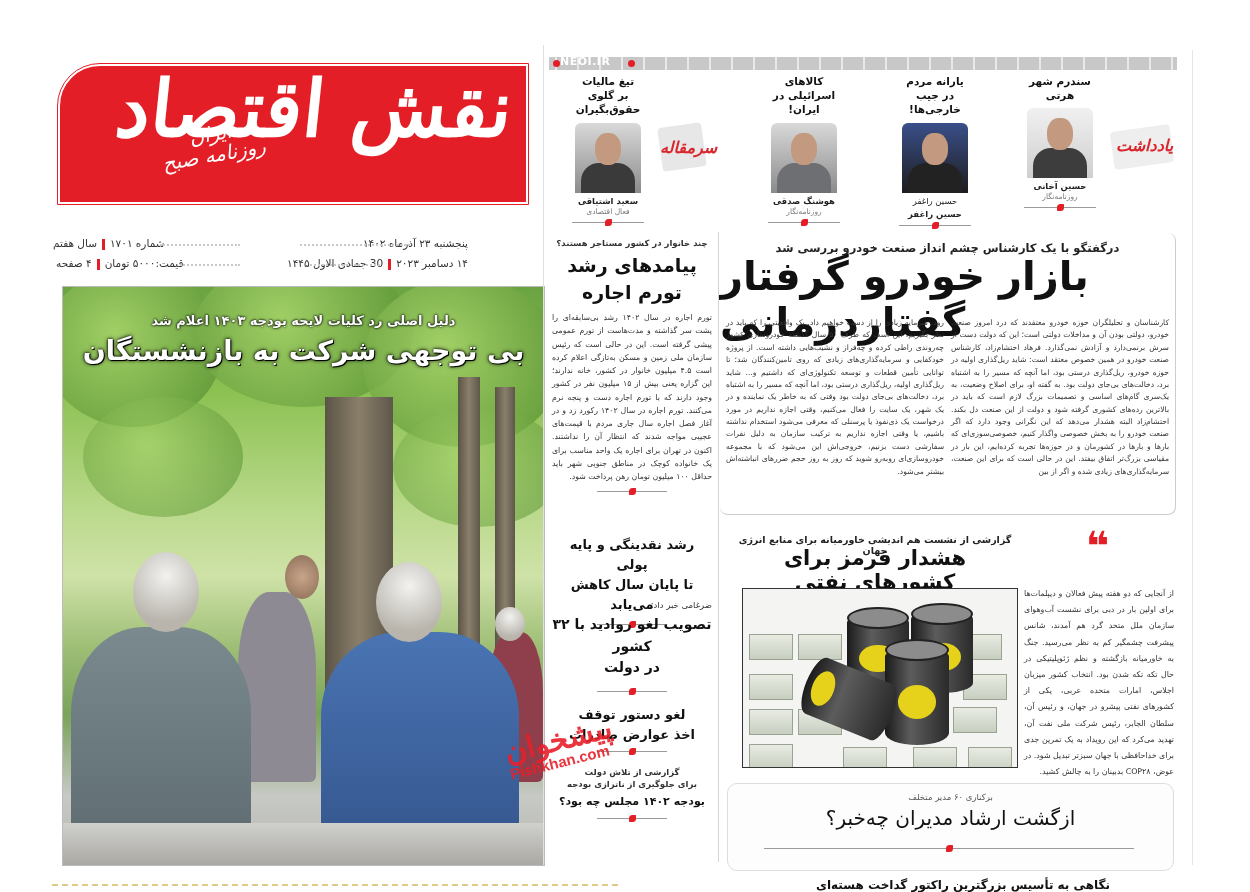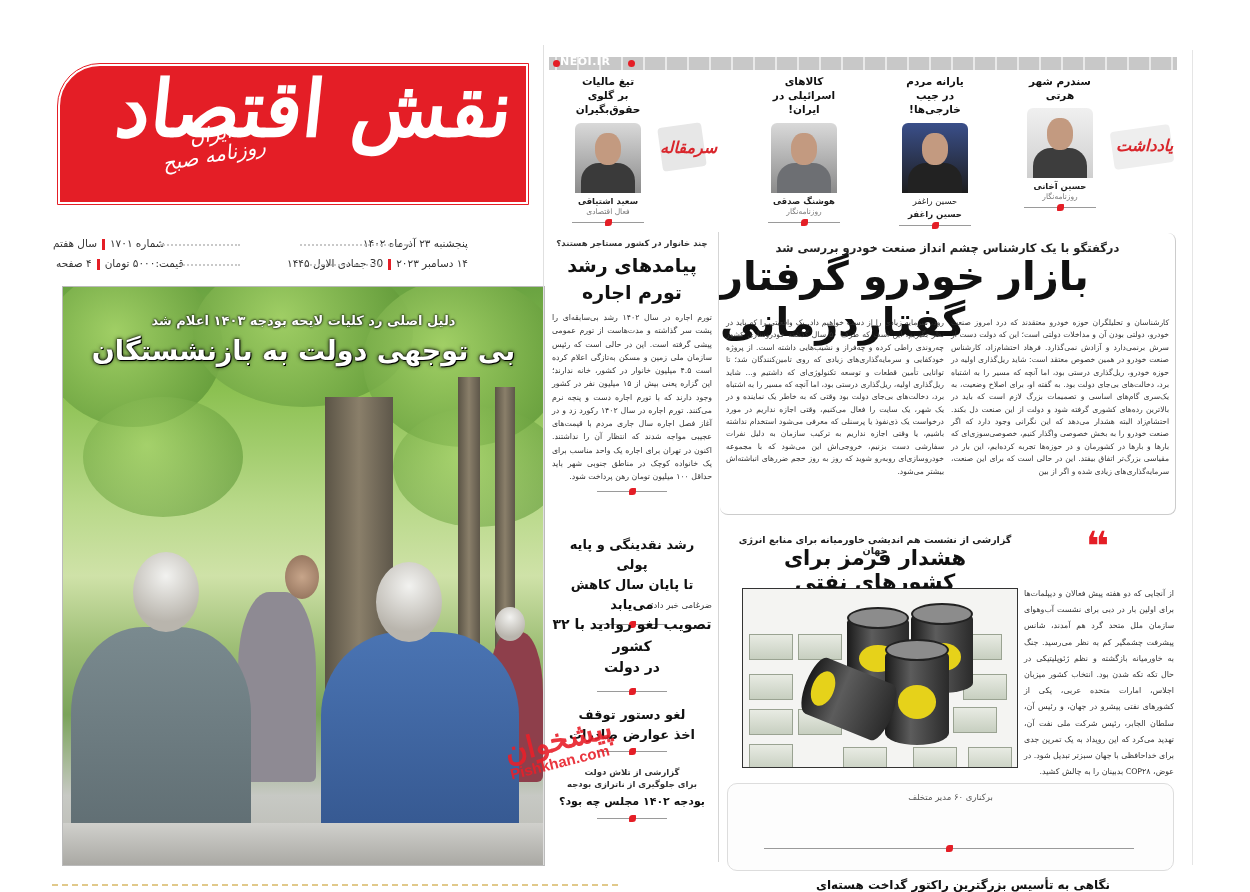--- a/index.html
+++ b/index.html
@@ -108,21 +108,21 @@
   <div class="person" style="left:175px; top:305px; width:78px; height:190px; background:#8e8a93;"></div>
   <div class="head" style="left:222px; top:268px; width:34px; height:44px; background:radial-gradient(circle, #c7a58a, #8b6b55);"></div>
   <div class="person" style="left:425px; top:345px; width:55px; height:150px; background:#8e3f4b;"></div>
   <div class="head" style="left:432px; top:320px; width:30px; height:34px;"></div>
   <div class="person" style="left:8px; top:340px; width:180px; height:215px; background:linear-gradient(180deg, #7a8a8f, #5f6d72);"></div>
   <div class="head" style="left:70px; top:265px; width:66px; height:80px;"></div>
   <div class="person" style="left:258px; top:345px; width:198px; height:210px; background:linear-gradient(180deg, #4a74b3, #35578f);"></div>
   <div class="head" style="left:313px; top:275px; width:66px; height:80px;"></div>
   <div class="bench"></div>
   <div class="cover-kicker rtl" style="text-align:center;">دلیل اصلی رد کلیات لایحه بودجه ۱۴۰۳ اعلام شد</div>
-  <div class="cover-title rtl" style="text-align:center;">بی توجهی دولت به بازنشستگان</div>
+  <div class="cover-title rtl" style="text-align:center;">بی توجهی شرکت به بازنشستگان</div>
 </div>
 
 <div class="abs strip"></div>
 <div class="abs strip-dot" style="left:553px; top:60px;"></div>
 <div class="abs strip-label">NEOI.IR</div>
 <div class="abs strip-dot" style="left:628px; top:60px;"></div>
 
 <div class="col rtl" style="left:560px; top:74px; width:96px; text-align:center;">
   <div class="col-title">
     <div>تیغ مالیات</div>
@@ -264,20 +264,21 @@
   <div class="barrel" style="left:60px; top:80px; width:92px; height:60px; border-radius:12% / 50%; transform:rotate(22deg);">
       <div class="label" style="left:8%; top:20%; width:24%; height:60%;"></div>
     </div>
 </div>
 
 <div class="abs body-text" style="left:1024px; top:586px; width:150px; font-size:7.9px; line-height:2.05;">از آنجایی که دو هفته پیش فعالان و دیپلمات‌ها برای اولین بار در دبی برای نشست آب‌وهوای سازمان ملل متحد گرد هم آمدند، شانس پیشرفت چشمگیر کم به نظر می‌رسید. جنگ به خاورمیانه بازگشته و نظم ژئوپلیتیکی در حال تکه تکه شدن بود. انتخاب کشور میزبان اجلاس، امارات متحده عربی، یکی از کشورهای نفتی پیشرو در جهان، و رئیس آن، سلطان الجابر، رئیس شرکت ملی نفت آن، تهدید می‌کرد که این رویداد به یک تمرین جدی برای خداحافظی با جهان سبزتر تبدیل شود. در عوض، COP۲۸ بدبینان را به چالش کشید.</div>
 <div class="abs sep" style="left:1024px; top:776px; width:0; border:none;"></div>
 
 <div class="abs bottom-box">
   <div class="rtl" style="position:absolute; left:0; right:0; top:8px; text-align:center; font-size:8.5px; color:#555;">برکناری ۶۰ مدیر متخلف</div>
+  <div class="rtl" style="position:absolute; left:0; right:0; top:22px; text-align:center; font-size:20px; color:#111;">ازگشت ارشاد مدیران چه‌خبر؟</div>
   <div class="sep" style="position:absolute; left:36px; top:64px; width:370px; margin:0;"></div>
 </div>
 <div class="abs rtl" style="left:790px; top:878px; width:320px; text-align:right; font-size:12px; font-weight:bold; color:#111;">نگاهی به تأسیس بزرگترین راکتور گداخت هسته‌ای</div>
 
 <div class="abs" style="left:543px; top:45px; width:1px; height:820px; background:#e0e0e0;"></div>
 <div class="abs" style="left:718px; top:232px; width:1px; height:630px; background:#d5d5d5;"></div>
 <div class="abs" style="left:1192px; top:50px; width:1px; height:815px; background:#e5e5e5;"></div>
 
 <div class="abs watermark">
   <div class="rtl" style="font-size:30px; font-family:'DejaVu Serif', serif;">پیشخوان</div>

